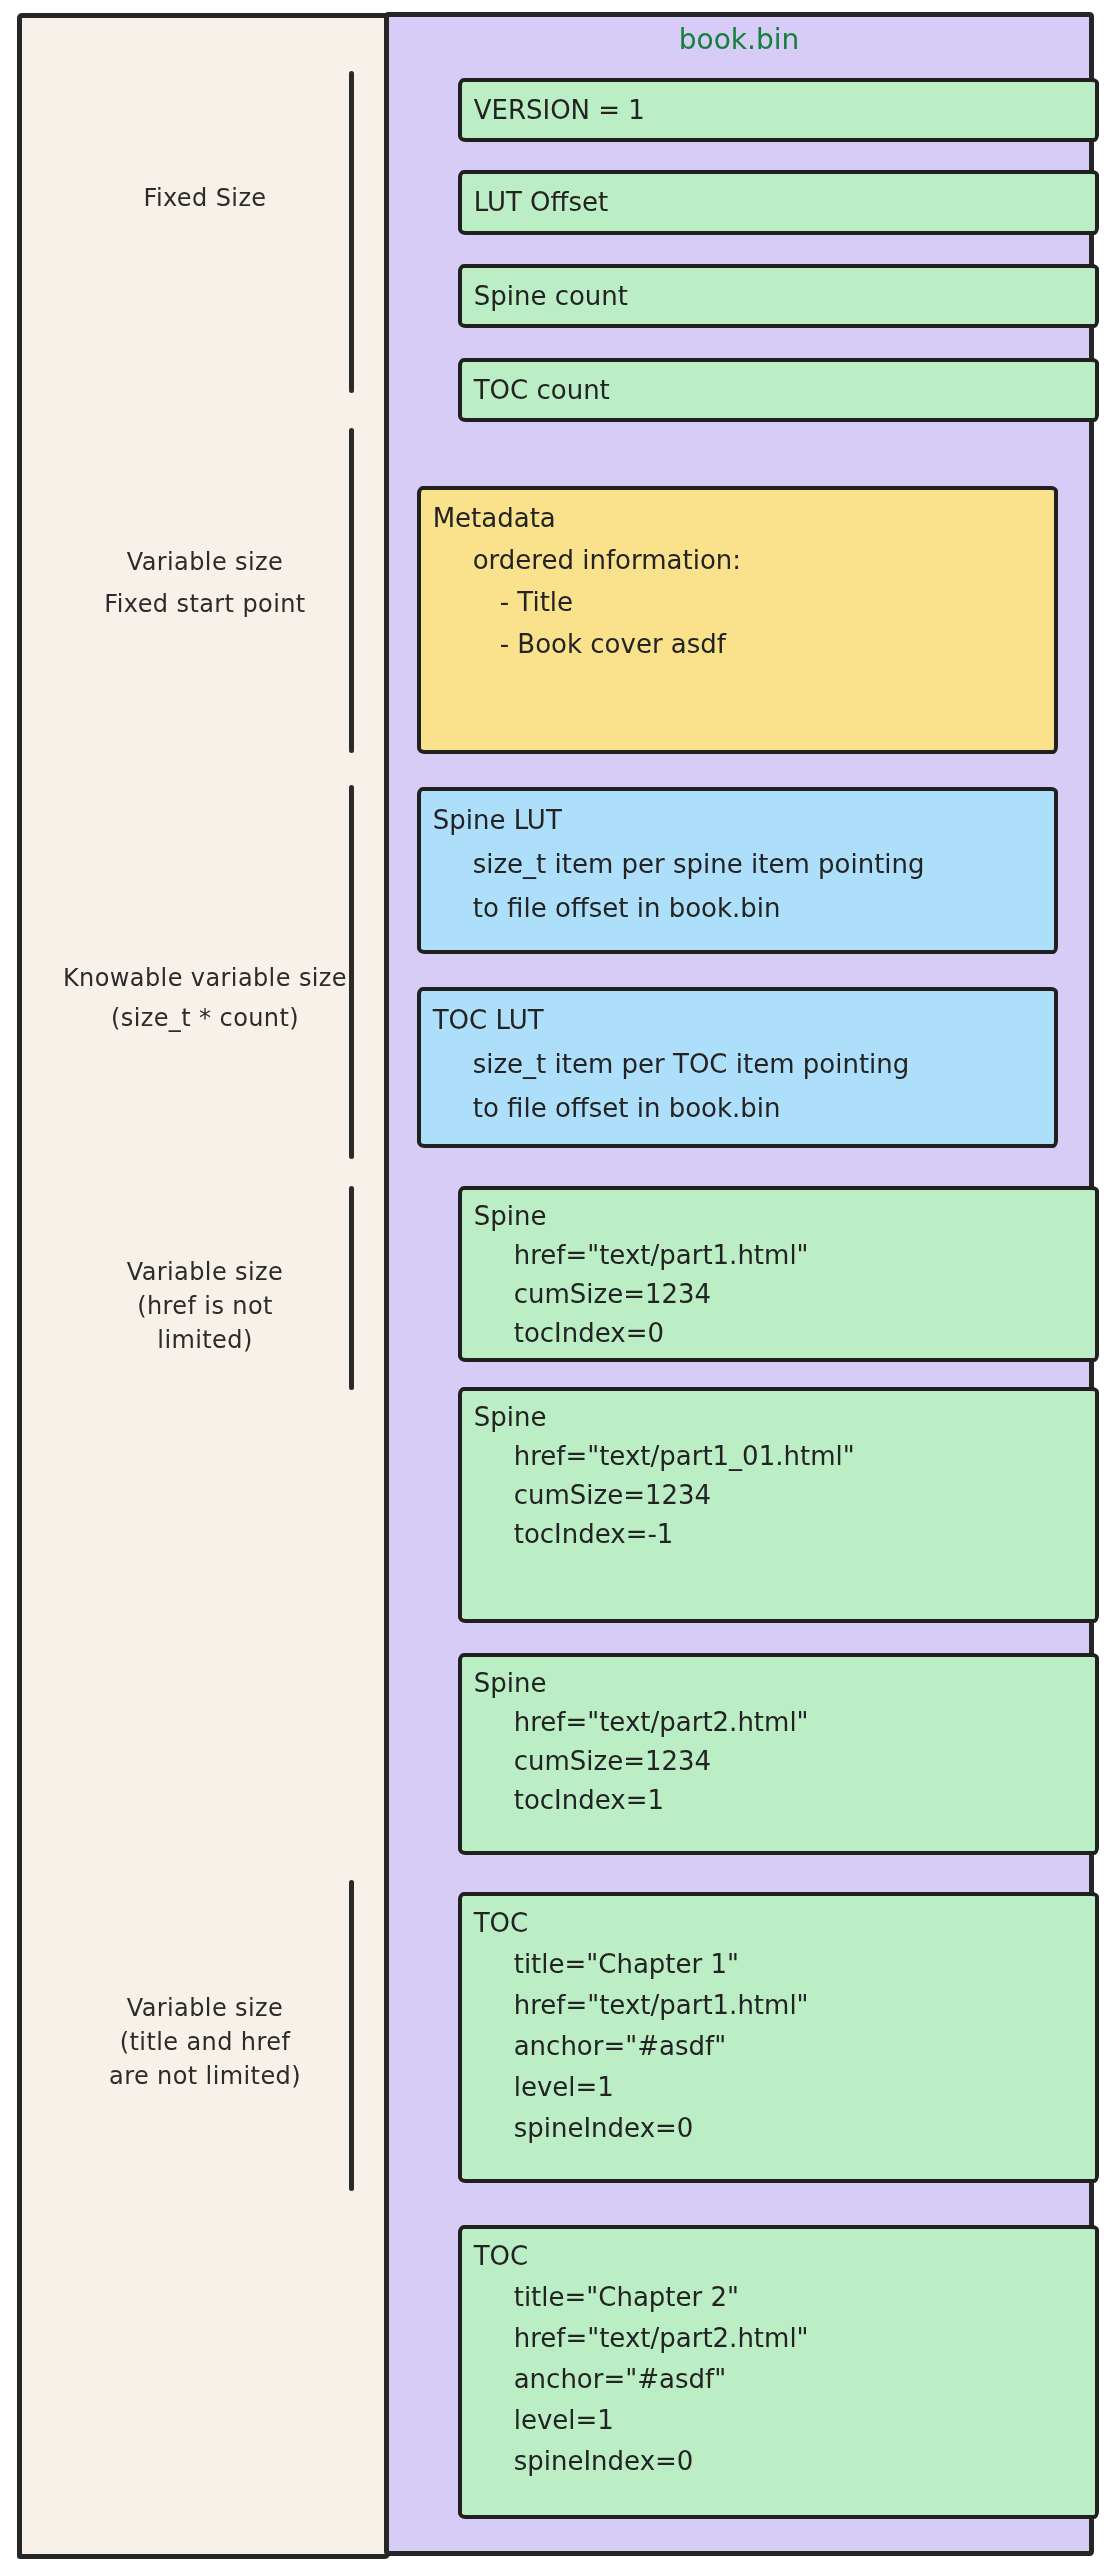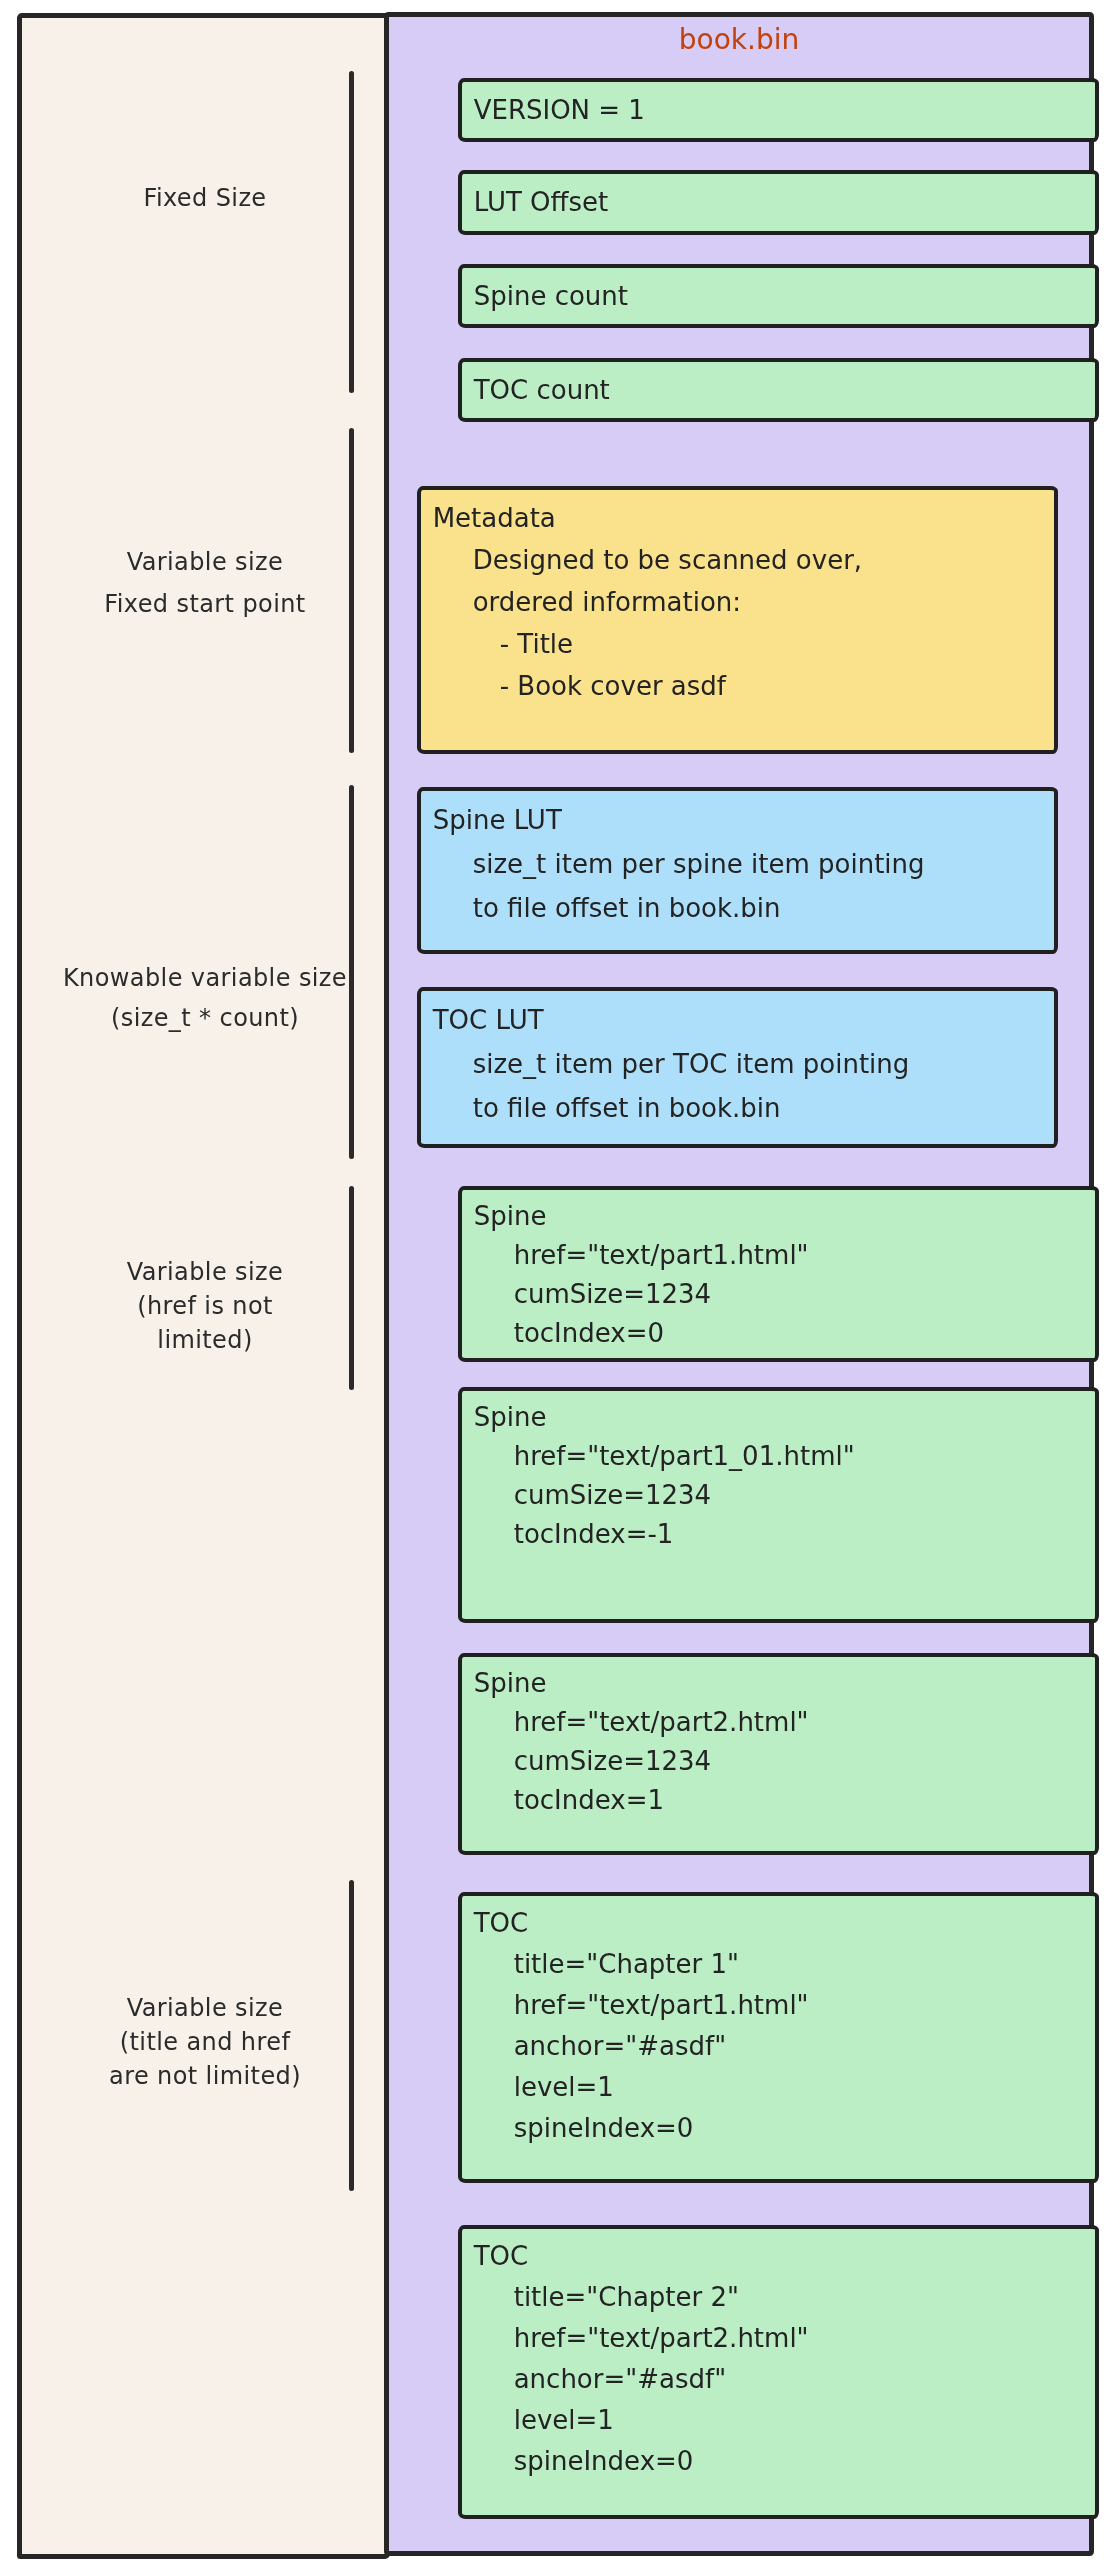--- a/index.html
+++ b/index.html
@@ -26,21 +26,21 @@
     position:absolute;left:349px;width:5px;background:#2a2a2a;border-radius:3.3px;
   }
   
   .bin-container{
     position:absolute;left:384px;top:11.7px;width:710px;height:2544px;
     background:#d7ccf6;border:5.9px solid #262626;box-sizing:border-box;
     border-radius:4.2px;
   }
   .bin-title{
     position:absolute;left:384px;top:23.4px;width:710px;text-align:center;
-    font-size:28px;line-height:33px;color:#c2410c;
+    font-size:28px;line-height:33px;color:#15803d;
   }
   
   .box{
     position:absolute;left:417px;width:641px;box-sizing:border-box;
     border:4.2px solid #202020;border-radius:5.9px 7.5px 5px 7.5px / 7.5px 5px 7.5px 5.9px;
     padding:6.7px 11.7px 0 11.7px;font-size:26px;
   }
   .box .line{white-space:nowrap;}
   .green{background:#bceec6;margin-left:41px;}
   .yellow{background:#f9e28b;}
@@ -101,21 +101,20 @@
 </div>
 <div class="box green box-sm" style="top:264px;height:64px;">
   <div class="line">Spine count</div>
 </div>
 <div class="box green box-sm" style="top:358px;height:64px;">
   <div class="line">TOC count</div>
 </div>
 
 <div class="box yellow box-yellow" style="top:486px;height:268px;">
   <div class="line">Metadata</div>
-  <div class="line ind1">Designed to be scanned over,</div>
   <div class="line ind1">ordered information:</div>
   <div class="line ind2">- Title</div>
   <div class="line ind2">- Book cover asdf</div>
 </div>
 
 <div class="box blue box-blue" style="top:787px;height:167px;">
   <div class="line">Spine LUT</div>
   <div class="line ind1">size_t item per spine item pointing</div>
   <div class="line ind1">to file offset in book.bin</div>
 </div>

